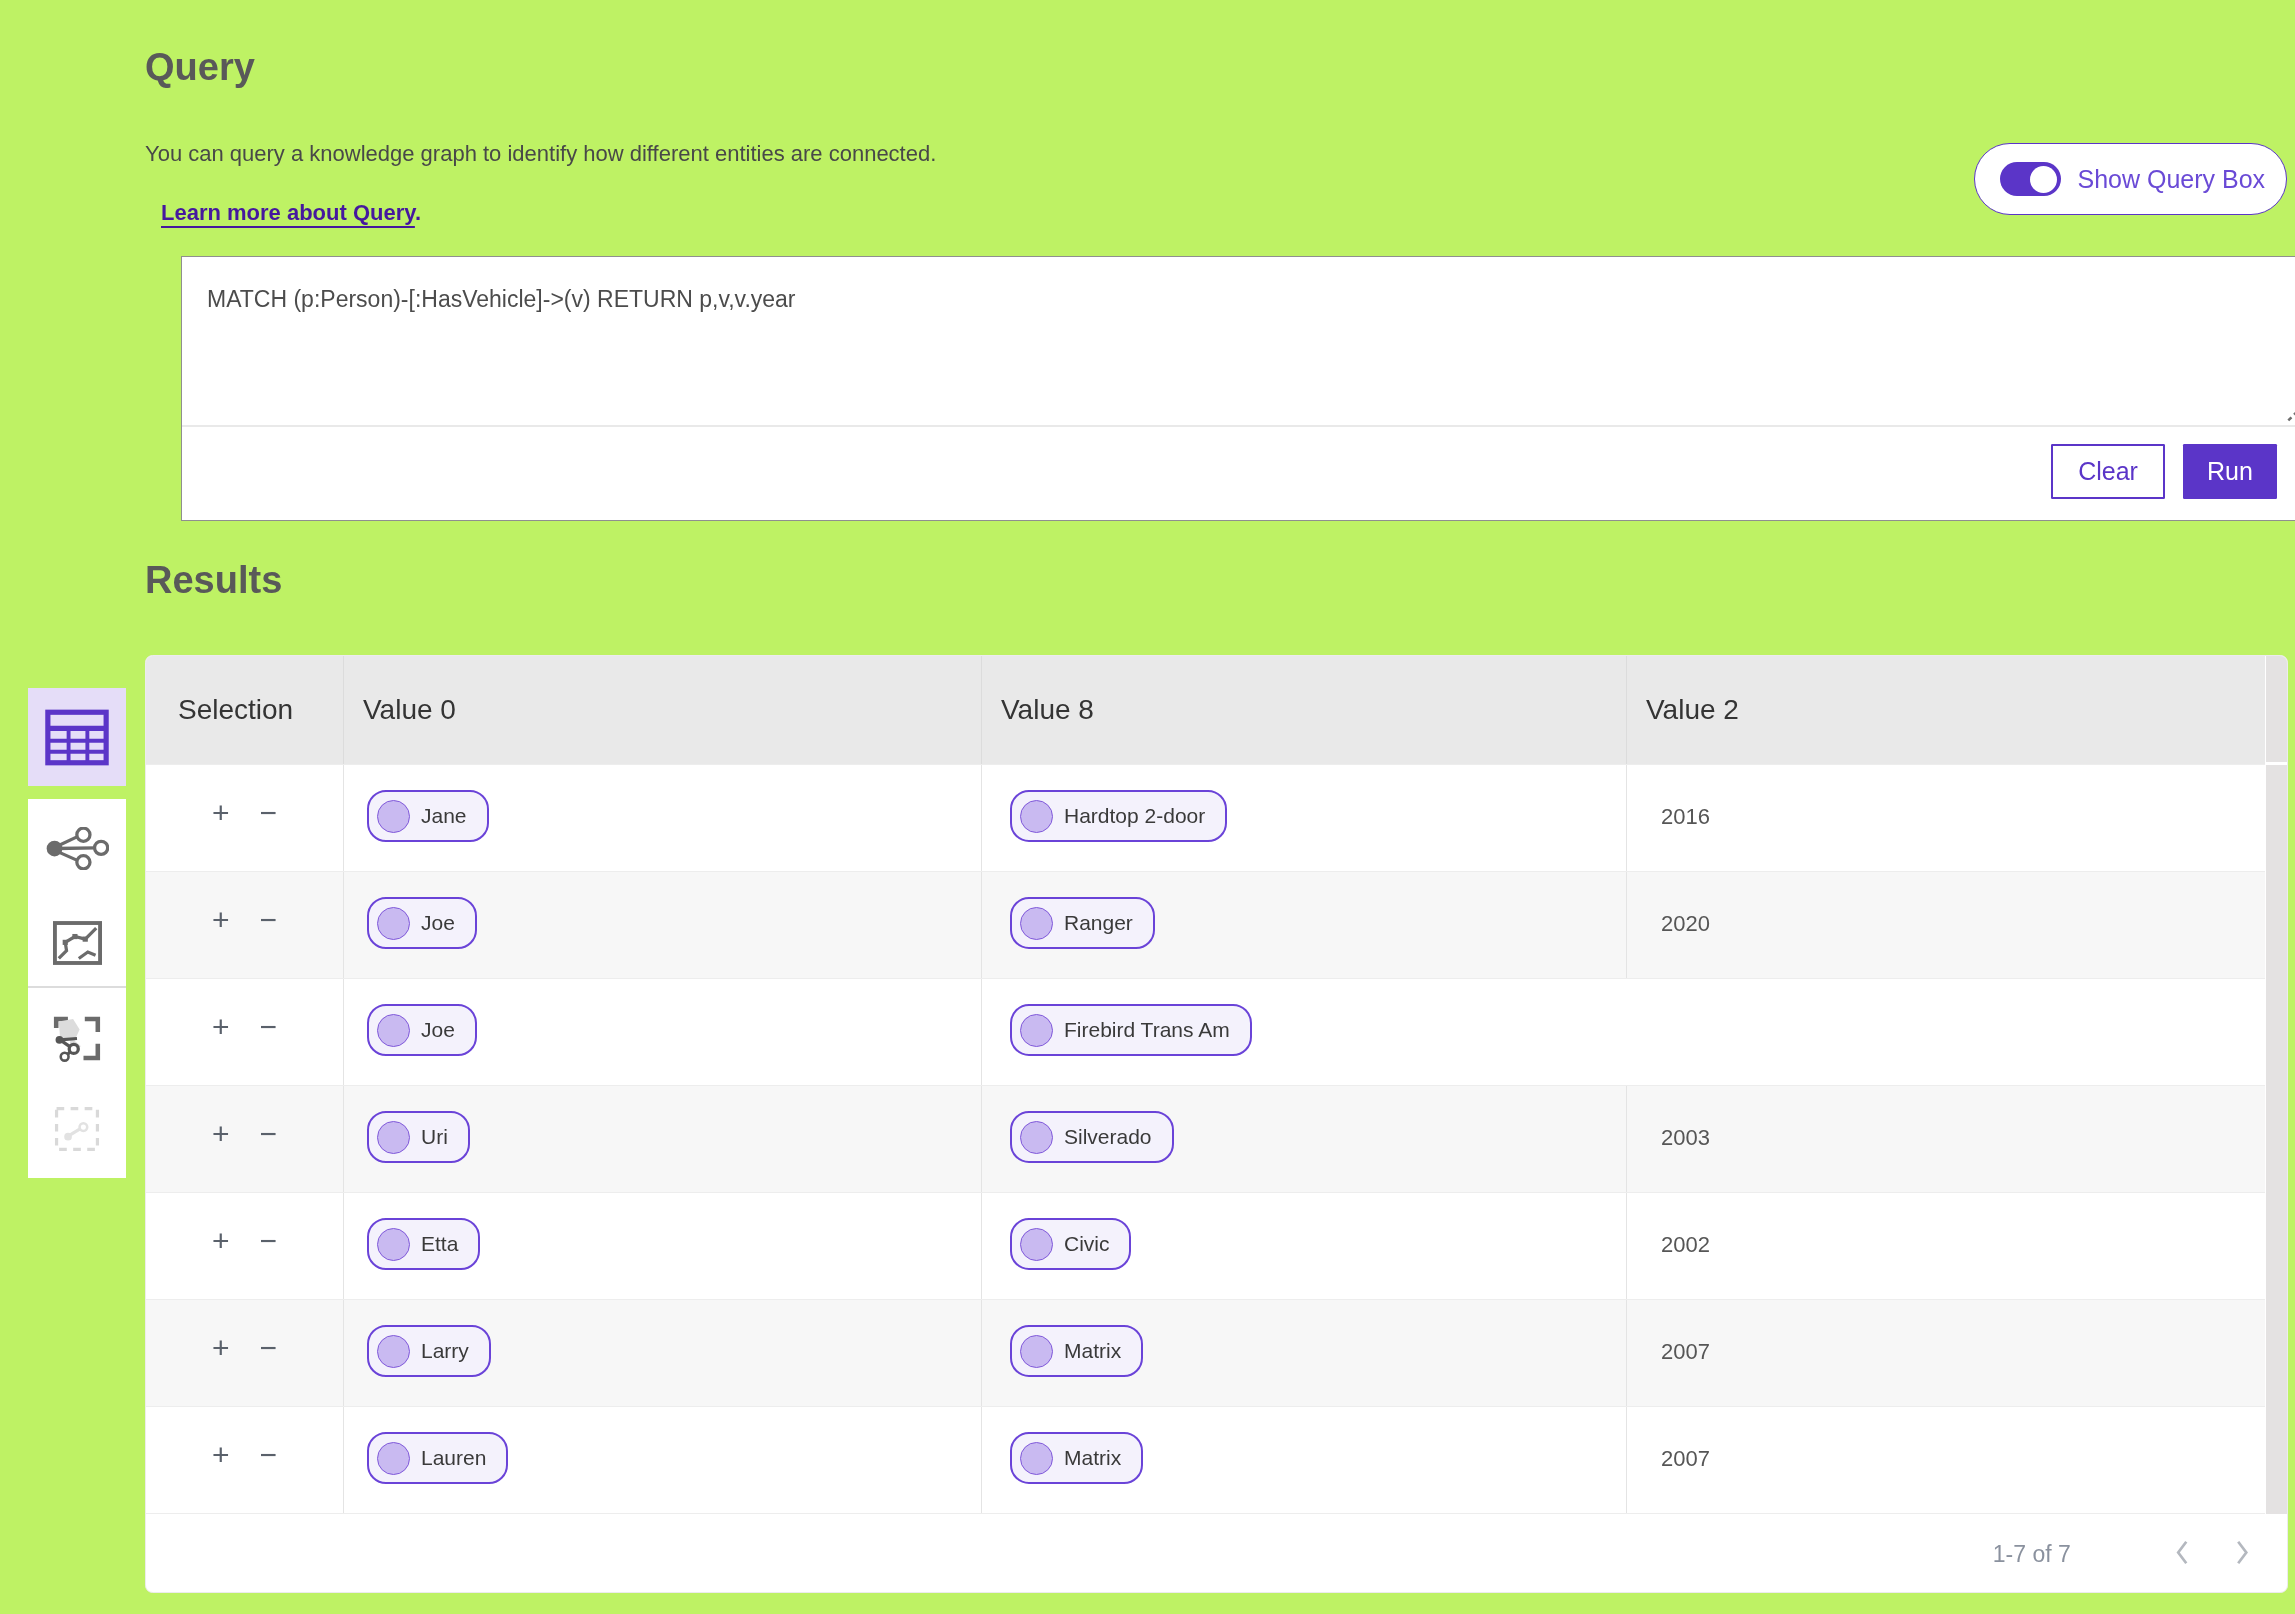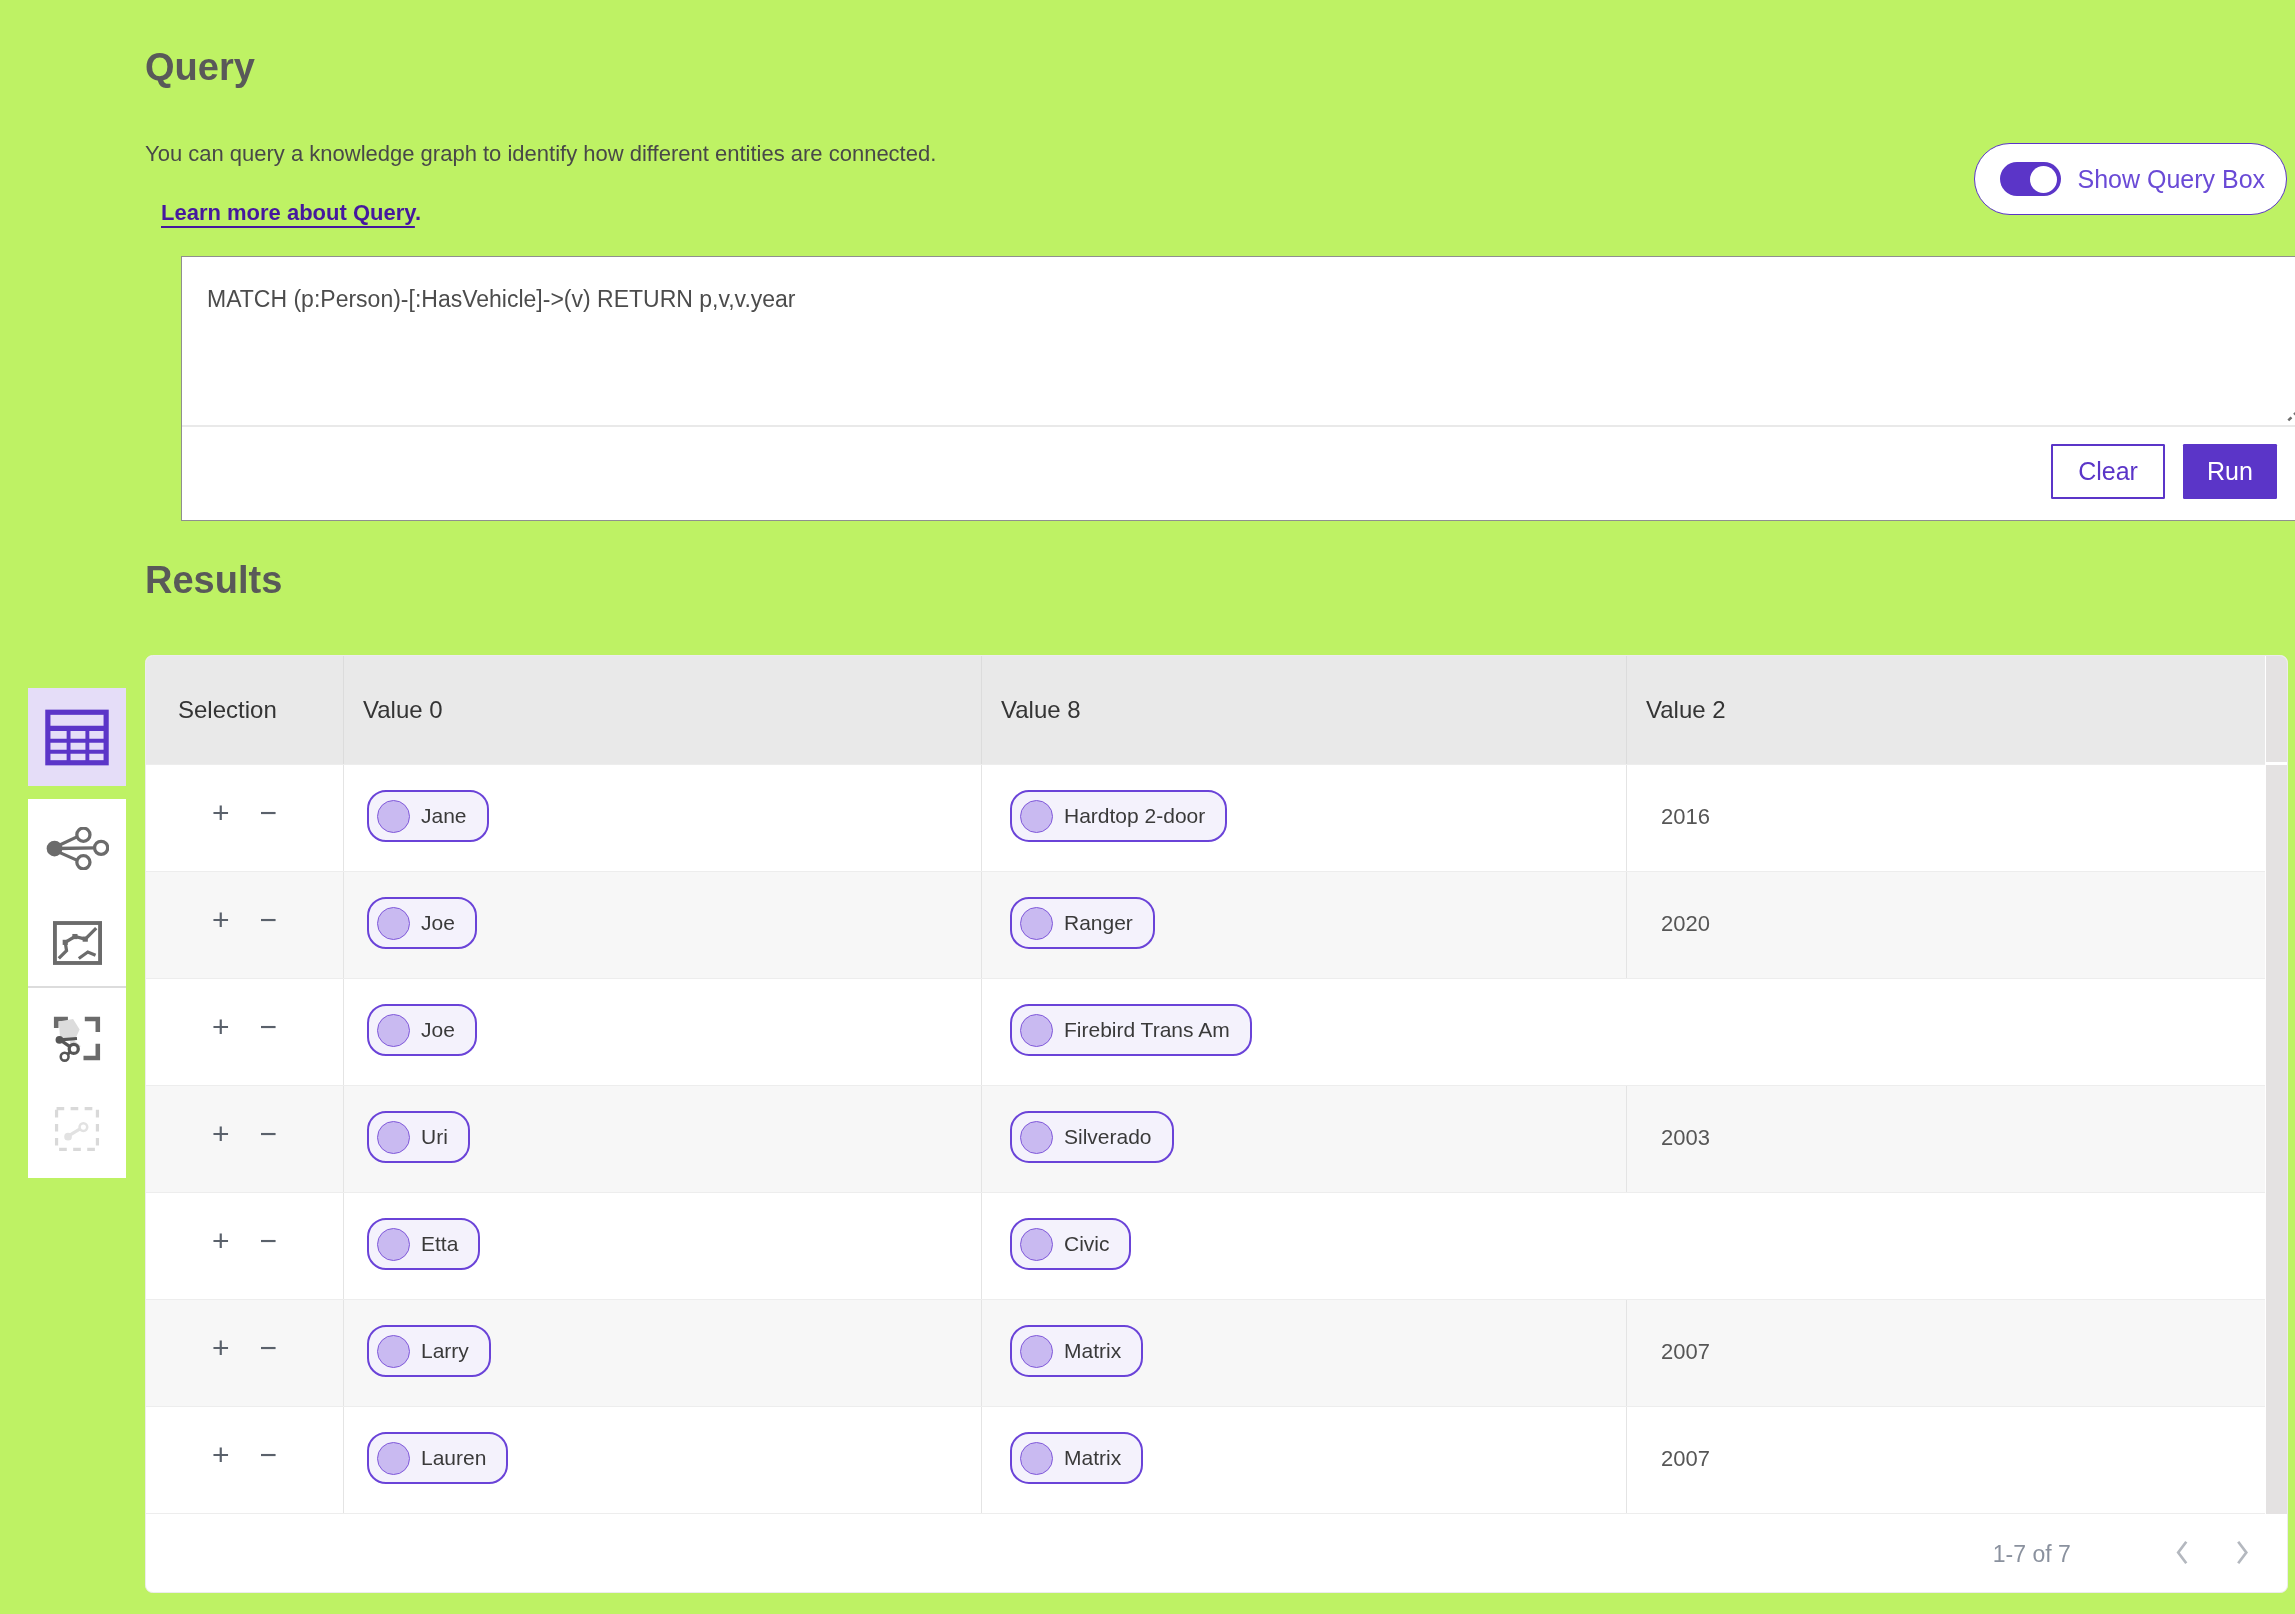--- a/index.html
+++ b/index.html
@@ -35,21 +35,21 @@
 
   .view-item{position:absolute;left:28px;width:98px;height:98px;display:flex;align-items:center;
         justify-content:center;cursor:pointer;background:#fff;}
   .view-item.selected{background:#e5ddf8;}
   .view-divider{position:absolute;left:28px;top:986px;width:98px;height:1.9px;background:#dcdcdc;}
 
   .results-table{position:absolute;left:145px;top:655px;width:2143px;height:938px;box-sizing:border-box;
         border:1.3px solid #ececec;border-radius:7.6px;background:#fff;}
   .t-header{height:108px;background:#e9e9e9;display:grid;grid-template-columns:197px 638px 645px 1fr;
         border-radius:6.3px 6.3px 0 0;}
-  .th{display:flex;align-items:center;height:100%;font-size:24px;color:#343434;padding-left:19px;box-sizing:border-box;}
+  .th{display:flex;align-items:center;height:100%;font-size:28px;color:#343434;padding-left:19px;box-sizing:border-box;}
   .th.first{padding-left:32px;}
   .th.bordered{border-left:1.3px solid #dcdcdc;}
 
   .t-row{height:107px;display:grid;grid-template-columns:197px 638px 645px 1fr;border-top:1.9px solid #ededed;
         background:#fff;box-sizing:border-box;}
   .t-row.alt{background:#f7f7f7;}
   .td{height:100%;box-sizing:border-box;}
   .td.bordered{border-left:1.3px solid #e4e4e4;}
   .td.sel{display:flex;gap:30px;justify-content:center;align-items:flex-start;padding-top:33px;}
   .rowbtn{font-size:30px;color:#5a616b;line-height:1;background:none;border:none;cursor:pointer;
@@ -263,20 +263,21 @@
             <span class="dot"></span>
             <span class="pill-label">Etta</span>
           </span>
       </div>
       <div class="td v v1 bordered">
         <span class="pill">
             <span class="dot"></span>
             <span class="pill-label">Civic</span>
           </span>
       </div>
+      <div class="td year bordered">2002</div>
     </div>
 
     <div class="t-row alt">
       <div class="td sel">
         <button class="rowbtn">+</button>
         <button class="rowbtn">−</button>
       </div>
       <div class="td v bordered">
         <span class="pill">
             <span class="dot"></span>

